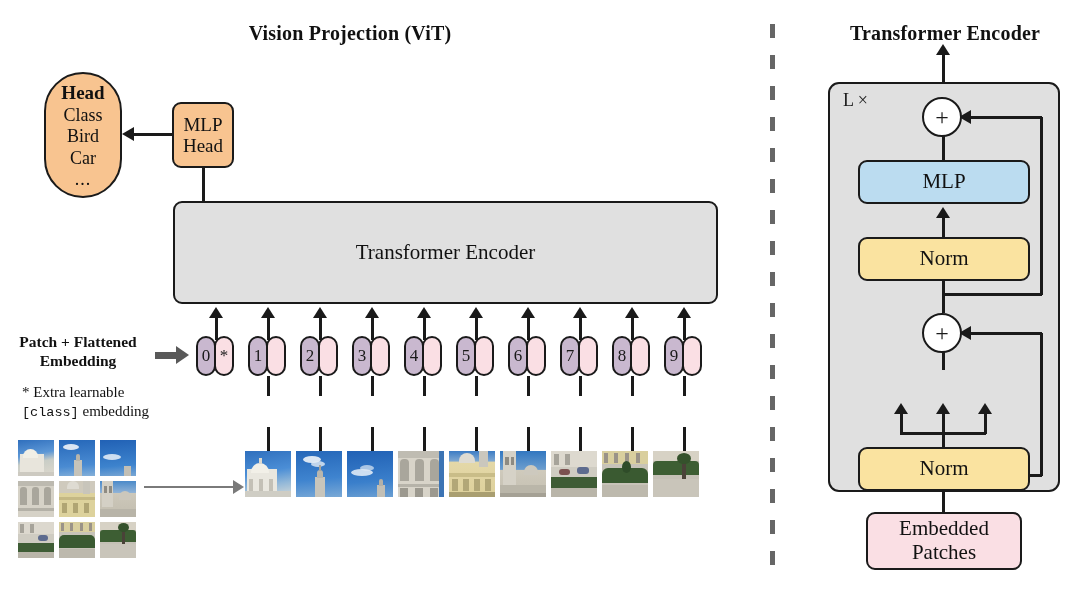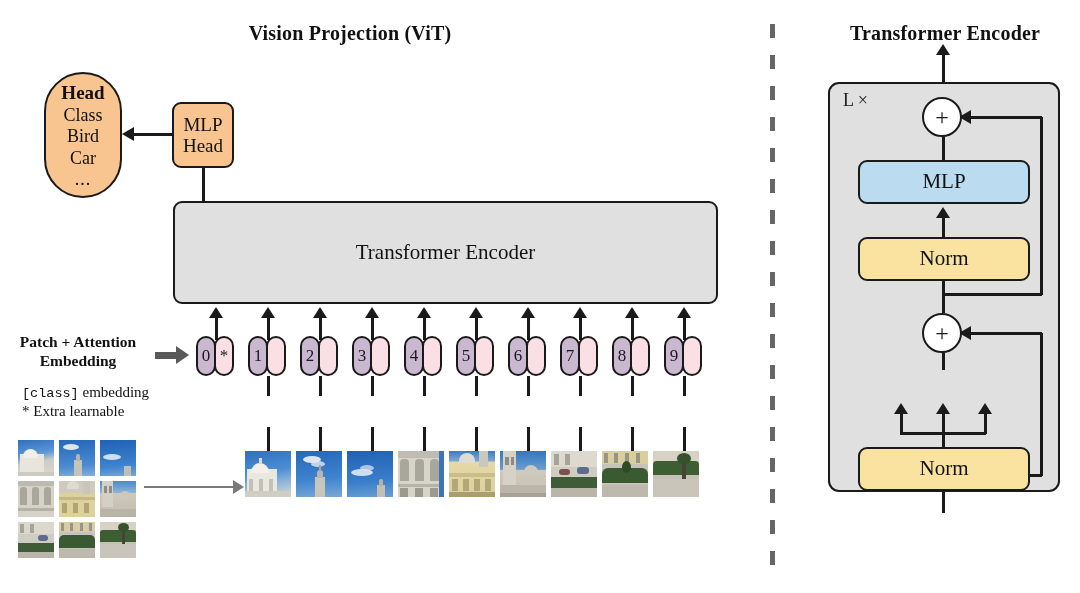--- a/index.html
+++ b/index.html
@@ -232,32 +232,32 @@
   <div class="tok-group" style="left:612px; top:336px;">
     <div class="pill pos">8</div>
     <div class="pill pat"></div>
   </div>
   <div class="tok-group" style="left:664px; top:336px;">
     <div class="pill pos">9</div>
     <div class="pill pat"></div>
   </div>
 
   <div class="abs lbl-bold" style="left:8px; top:333px; width:140px;">
-    <div>Patch + Attention</div>
+    <div>Patch + Flattened</div>
     <div>Embedding</div>
   </div>
 
   <div class="abs garrow-shaft" style="left:155px; top:352px; width:22px;"></div>
   <div class="abs garrow-head" style="left:176px; top:346px;"></div>
 
   <div class="abs lbl-note" style="left:22px; top:383px; width:180px;">
+    <div>* Extra learnable</div>
     <div>
       <span class="mono">[class]</span><span> embedding</span>
     </div>
-    <div>* Extra learnable</div>
   </div>
 
   <div class="abs">
     <div class="abs vline" style="left:267px; top:376px; height:20px;"></div>
     <div class="abs vline" style="left:319px; top:376px; height:20px;"></div>
     <div class="abs vline" style="left:371px; top:376px; height:20px;"></div>
     <div class="abs vline" style="left:423px; top:376px; height:20px;"></div>
     <div class="abs vline" style="left:475px; top:376px; height:20px;"></div>
     <div class="abs vline" style="left:527px; top:376px; height:20px;"></div>
     <div class="abs vline" style="left:579px; top:376px; height:20px;"></div>
@@ -508,14 +508,18 @@
     <div class="abs arrow-up" style="left:936px; top:403px;"></div>
     <div class="abs arrow-up" style="left:978px; top:403px;"></div>
   </div>
 
   <div class="abs box rbox" style="left:858px; top:447px; width:172px; height:44px; background:#fae3a0; font-size:21px;">
     <span>Norm</span>
   </div>
 
   <div class="abs vline" style="left:942px; top:490px; height:23px;"></div>
 
+  <div class="abs box rbox" style="left:866px; top:512px; width:156px; height:58px; background:#fadfe4; flex-direction:column; font-size:21px;">
+    <div>Embedded</div>
+    <div>Patches</div>
+  </div>
 
 </div>
 
 </body></html>

